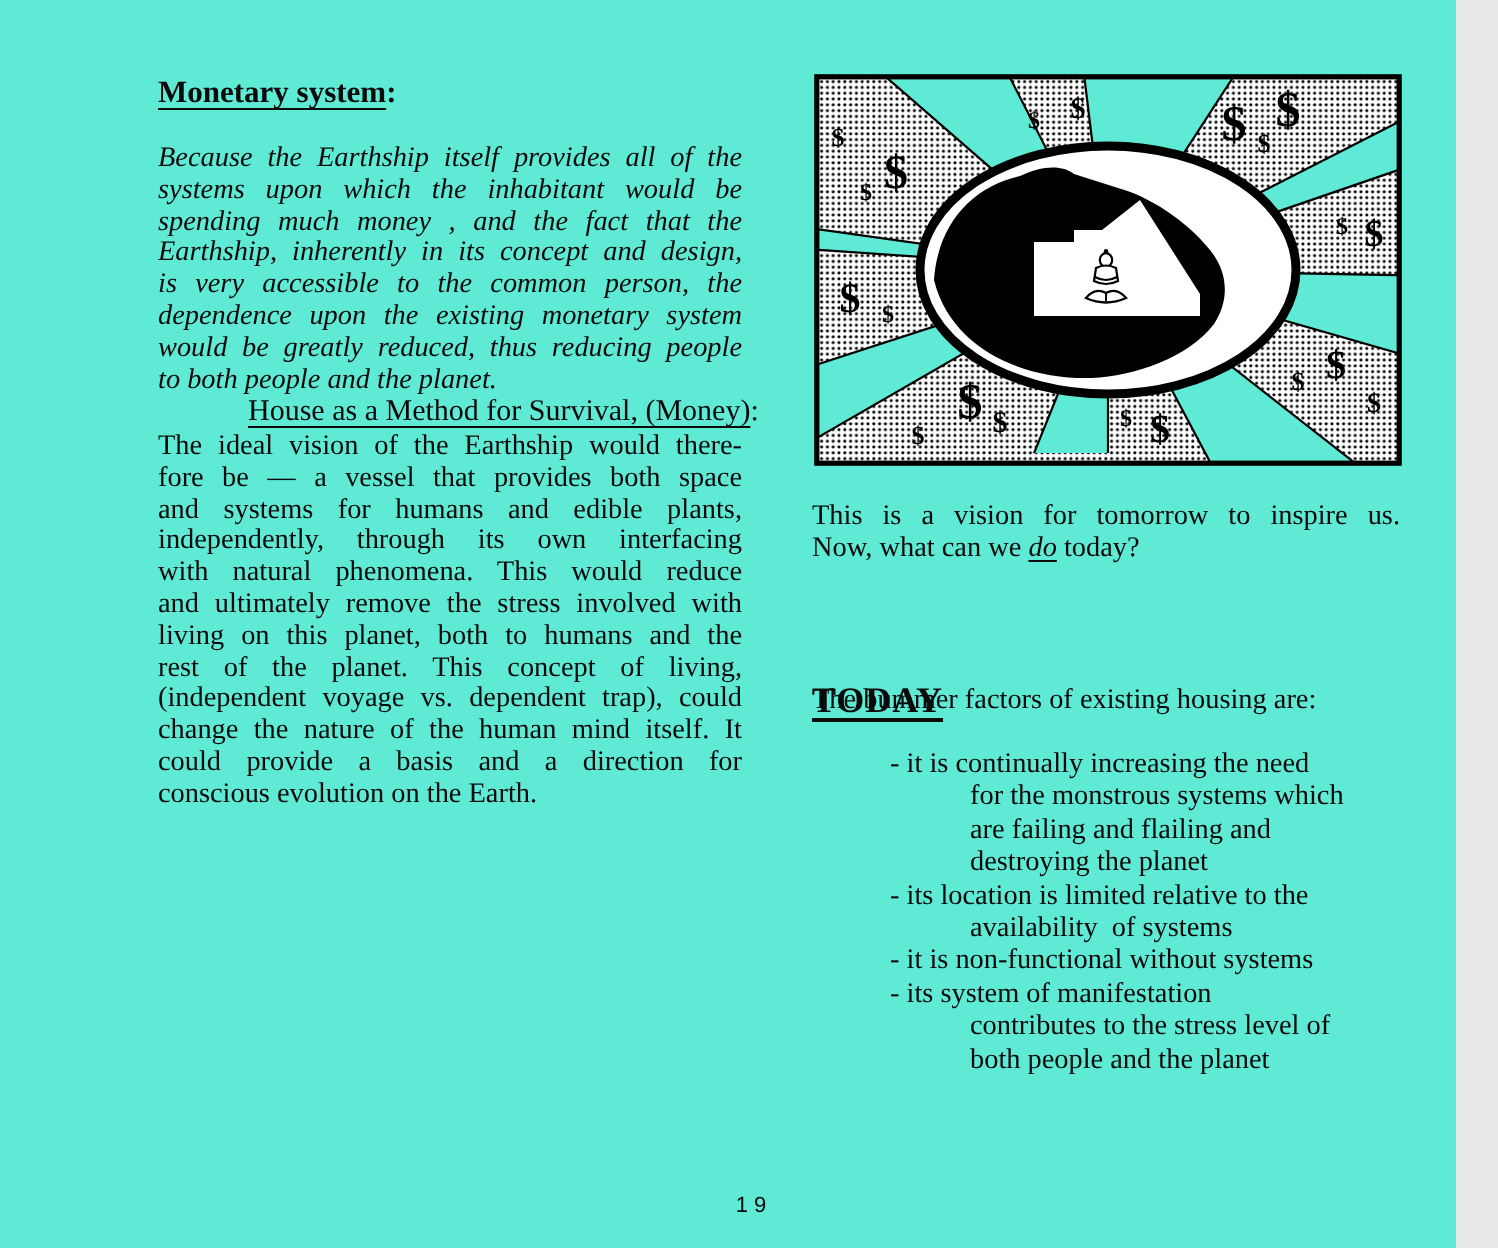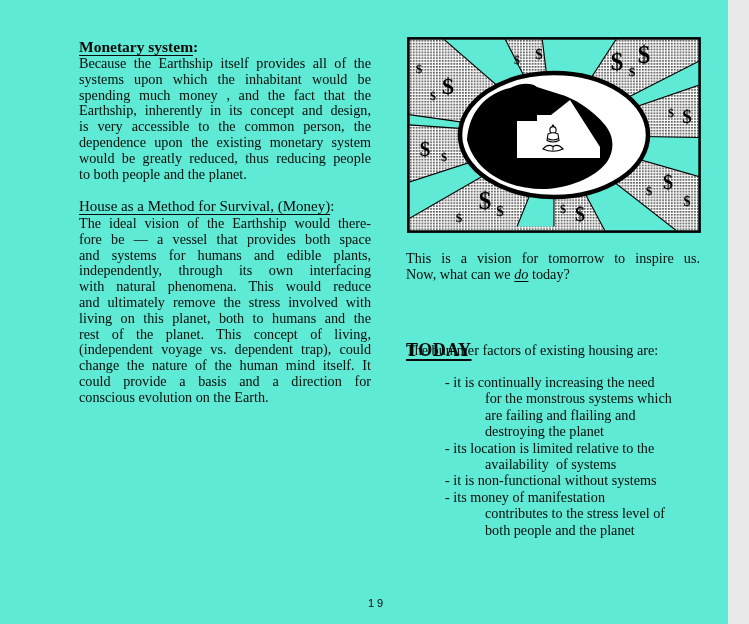--- a/index.html
+++ b/index.html
@@ -71,32 +71,32 @@
 </style>
 </head>
 <body>
 
 <div class="page">
 
   <div class="abs col-left heading" style="top:38px;">
     <span class="und">Monetary  system</span><span>:</span>
   </div>
 
-  <div class="abs col-left para" style="top:56px;">
+  <div class="abs col-left para" style="top:72px;font-style:italic;">
       <div class="jline">Because the Earthship itself provides all of the</div>
       <div class="jline">systems upon which the inhabitant would be</div>
       <div class="jline">spending much money , and the fact that the</div>
       <div class="jline">Earthship, inherently in its concept and design,</div>
       <div class="jline">is very accessible to the common person, the</div>
       <div class="jline">dependence upon the existing monetary system</div>
       <div class="jline">would be greatly reduced, thus reducing people</div>
       <div class="jline last">to both people and the planet.</div>
     </div>
 
-  <div class="abs col-left subheading" style="top:198px;">
+  <div class="abs col-left subheading" style="top:198px;margin-left:45px;">
     <span class="und">House as a Method for Survival, (Money)</span><span>:</span>
   </div>
 
   <div class="abs col-left para" style="top:216px;">
       <div class="jline">The ideal vision of the Earthship would there-</div>
       <div class="jline">fore be — a vessel that provides both space</div>
       <div class="jline">and systems for humans and edible plants,</div>
       <div class="jline">independently, through its own interfacing</div>
       <div class="jline">with natural phenomena.  This would reduce</div>
       <div class="jline">and ultimately remove the stress involved with</div>
@@ -192,20 +192,20 @@
   <div class="abs col-right intro" style="top:342px;">The bummer factors of existing housing are:</div>
 
   <div class="abs col-right blist" style="top:374px;">
       <div class="lline ind0">- it is continually increasing the need</div>
       <div class="lline ind1">for the monstrous systems which</div>
       <div class="lline ind1">are failing and flailing and</div>
       <div class="lline ind1">destroying the planet</div>
       <div class="lline ind0">- its location is limited relative to the</div>
       <div class="lline ind1">availability  of systems</div>
       <div class="lline ind0">- it is non-functional without systems</div>
-      <div class="lline ind0">- its money of manifestation</div>
+      <div class="lline ind0">- its system of manifestation</div>
       <div class="lline ind1">contributes to the stress level of</div>
       <div class="lline ind1">both people and the planet</div>
     </div>
 
   <div class="abs pagenum" style="left:327px;top:597px;">19</div>
 
 </div>
 
 </body></html>

